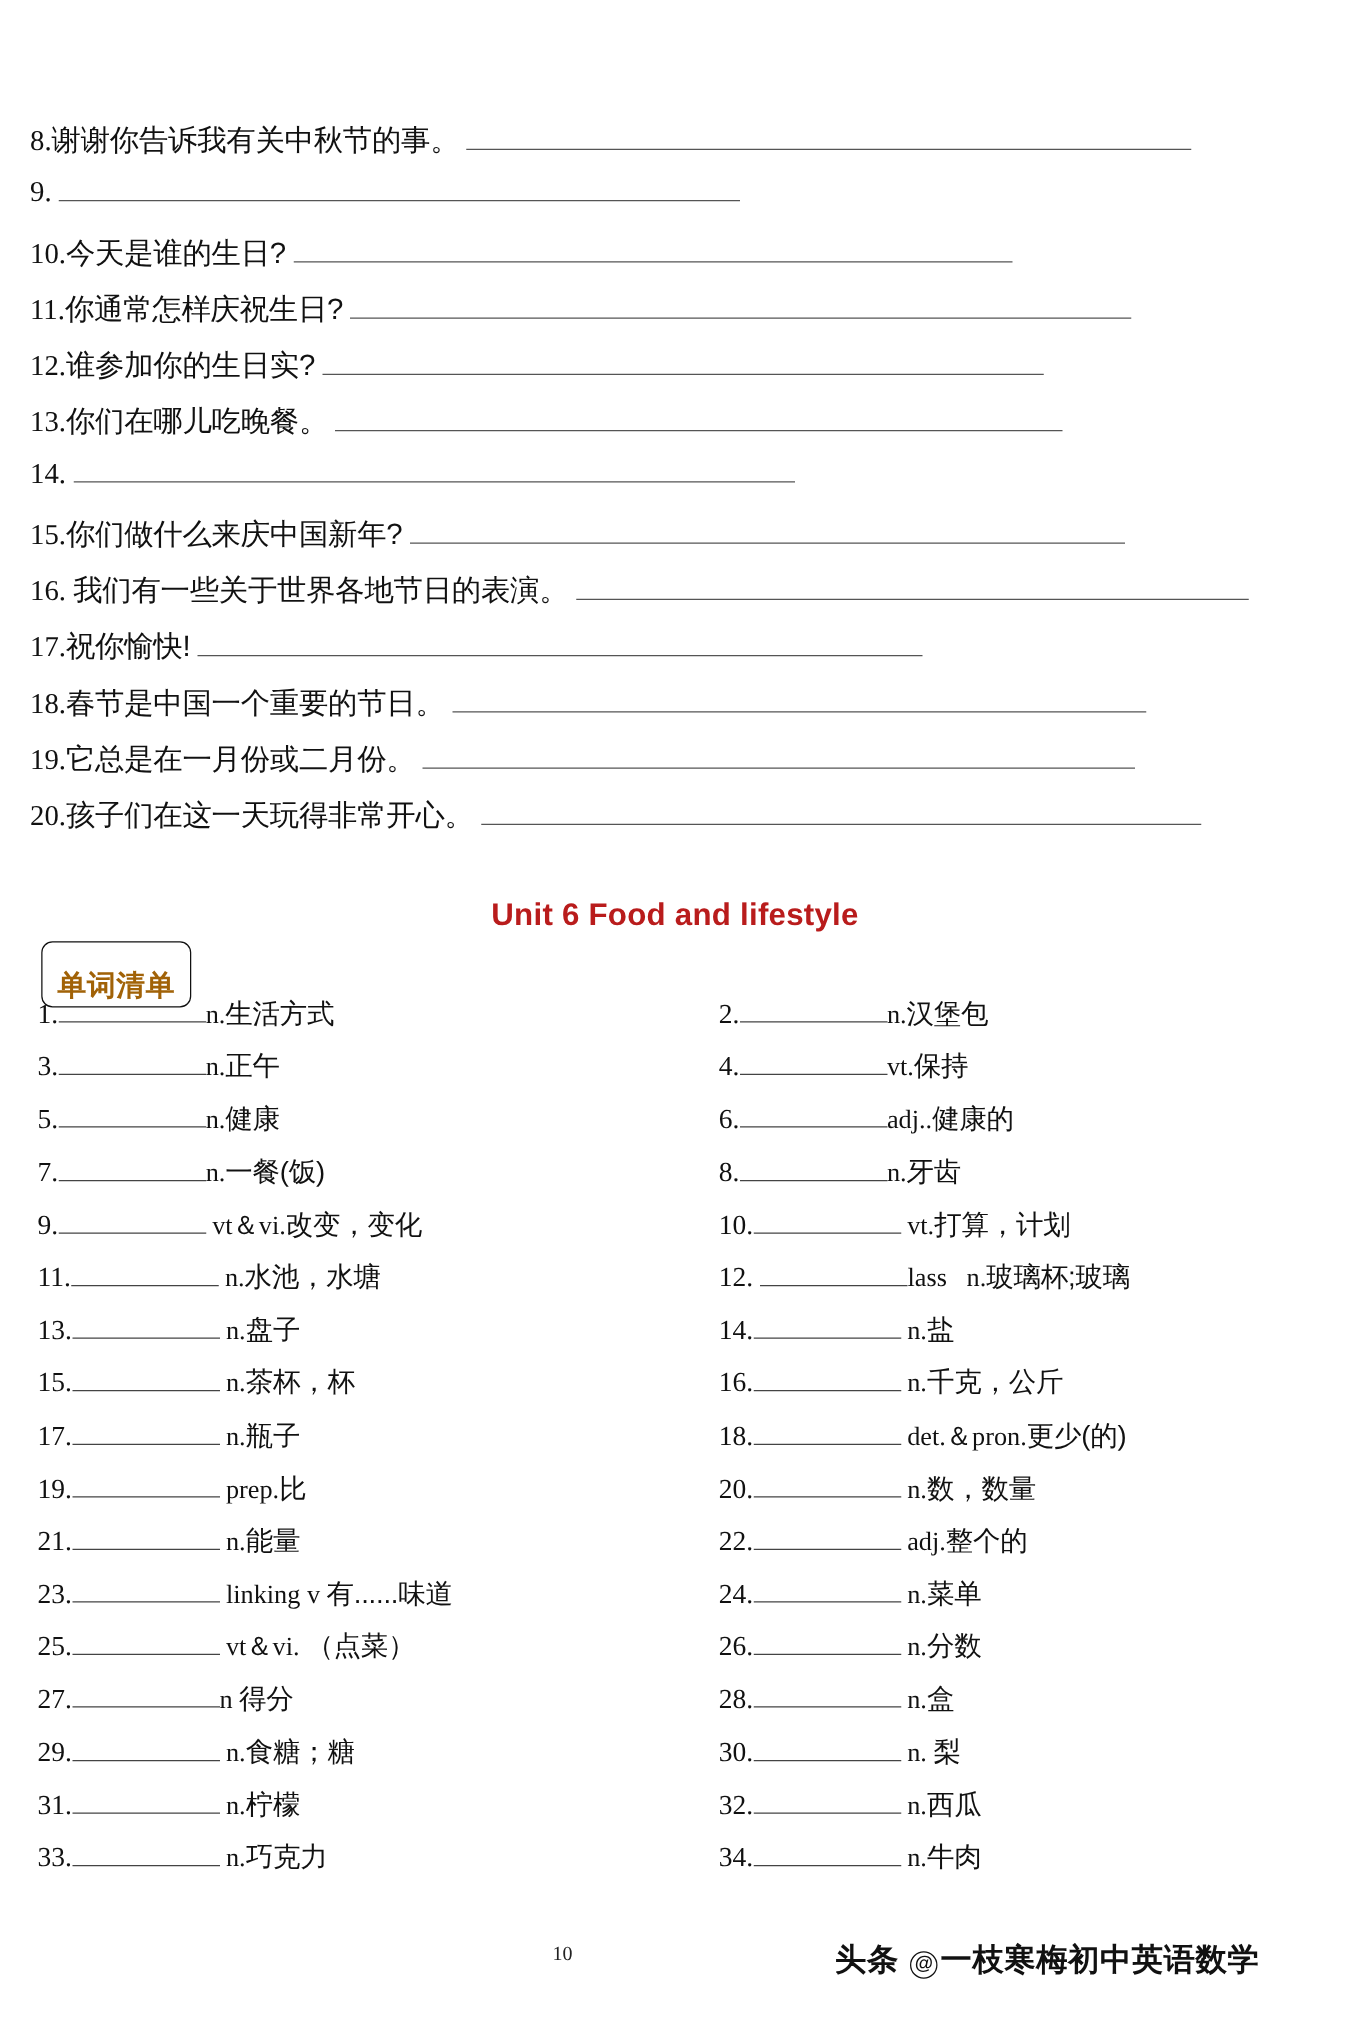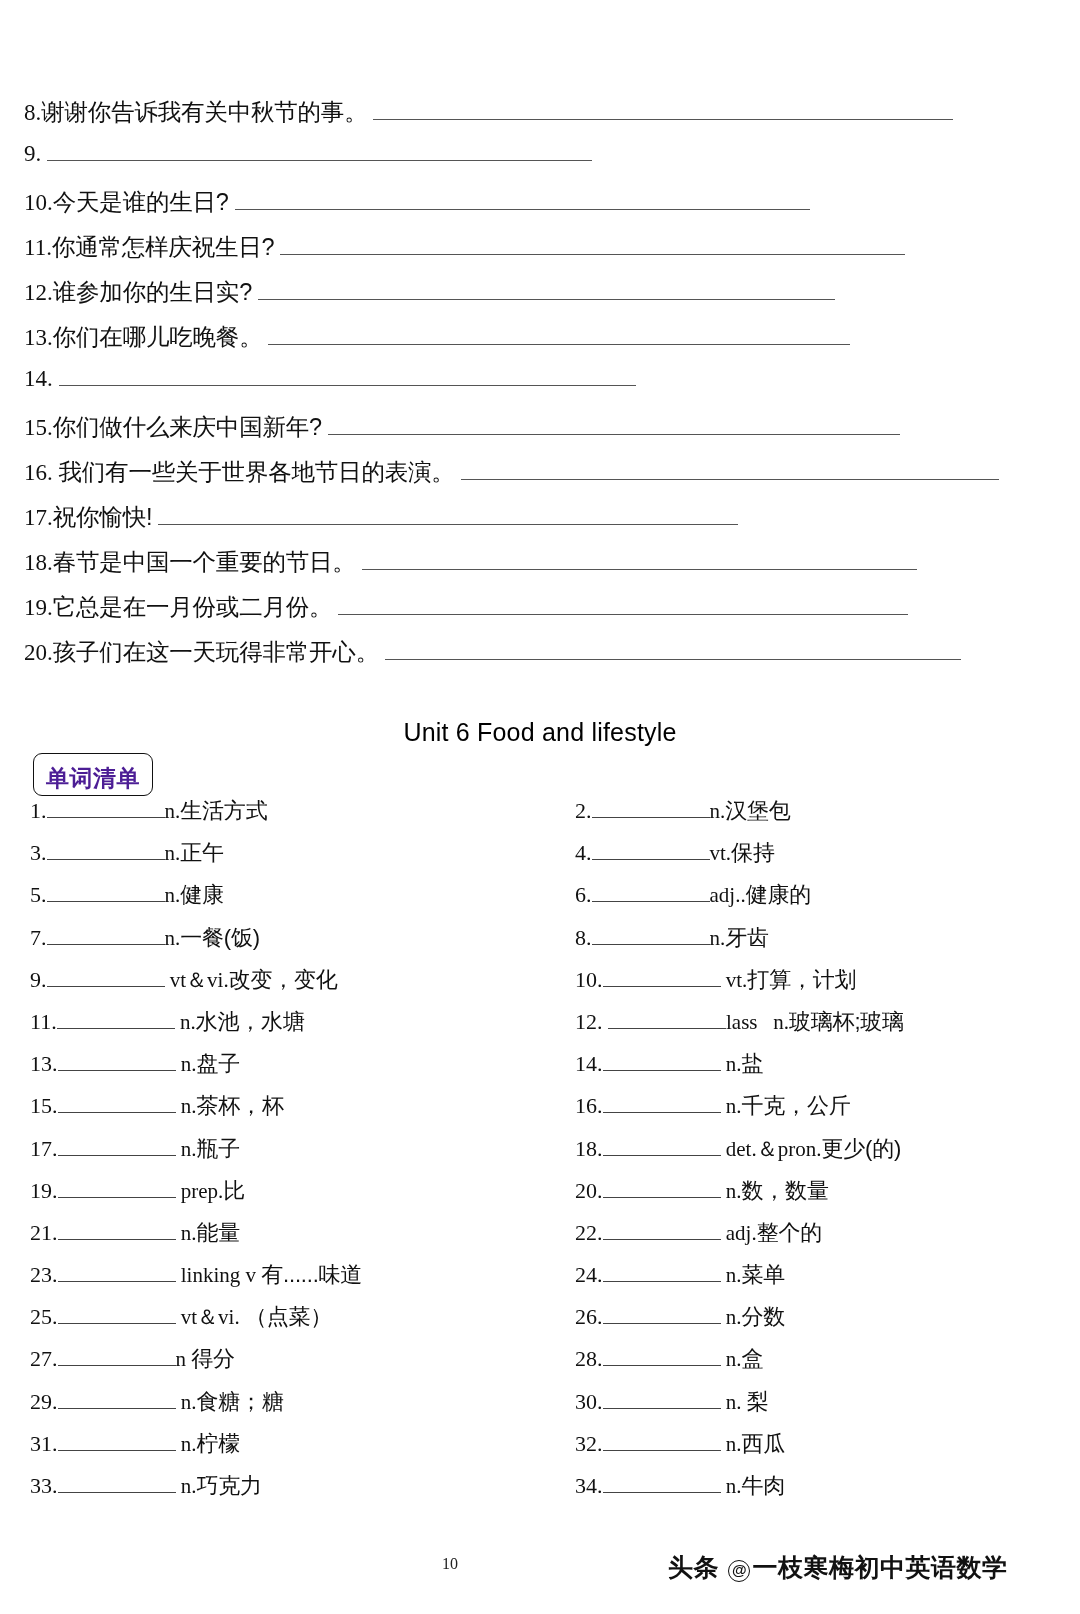--- a/index.html
+++ b/index.html
@@ -59,39 +59,39 @@
   }
 
   
   .unit-title {
     position: absolute;
     top: 718px;
     left: 0;
     width: 1080px;
     text-align: center;
     font-family: "Liberation Sans", sans-serif;
-    font-weight: normal;
+    font-weight: bold;
     font-size: 25px;
-    color: #000000;
+    color: #b91c1c;
     letter-spacing: 0.2px;
   }
 
   
   .wordlist-badge {
     position: absolute;
     top: 753px;
     left: 33px;
     border: 1.8px solid #111;
     border-radius: 9px;
-    padding: 12px 12px 5px 12px;
+    padding: 22px 12px 5px 12px;
     font-family: "Liberation Sans", sans-serif;
     font-weight: bold;
     font-size: 23px;
     line-height: 1.05;
-    color: #4c1d95;
+    color: #a16207;
     background: #fff;
     letter-spacing: 0.5px;
   }
 
   
   .wordlist {
     position: absolute;
     top: 796px;
     left: 0;
     width: 1080px;

